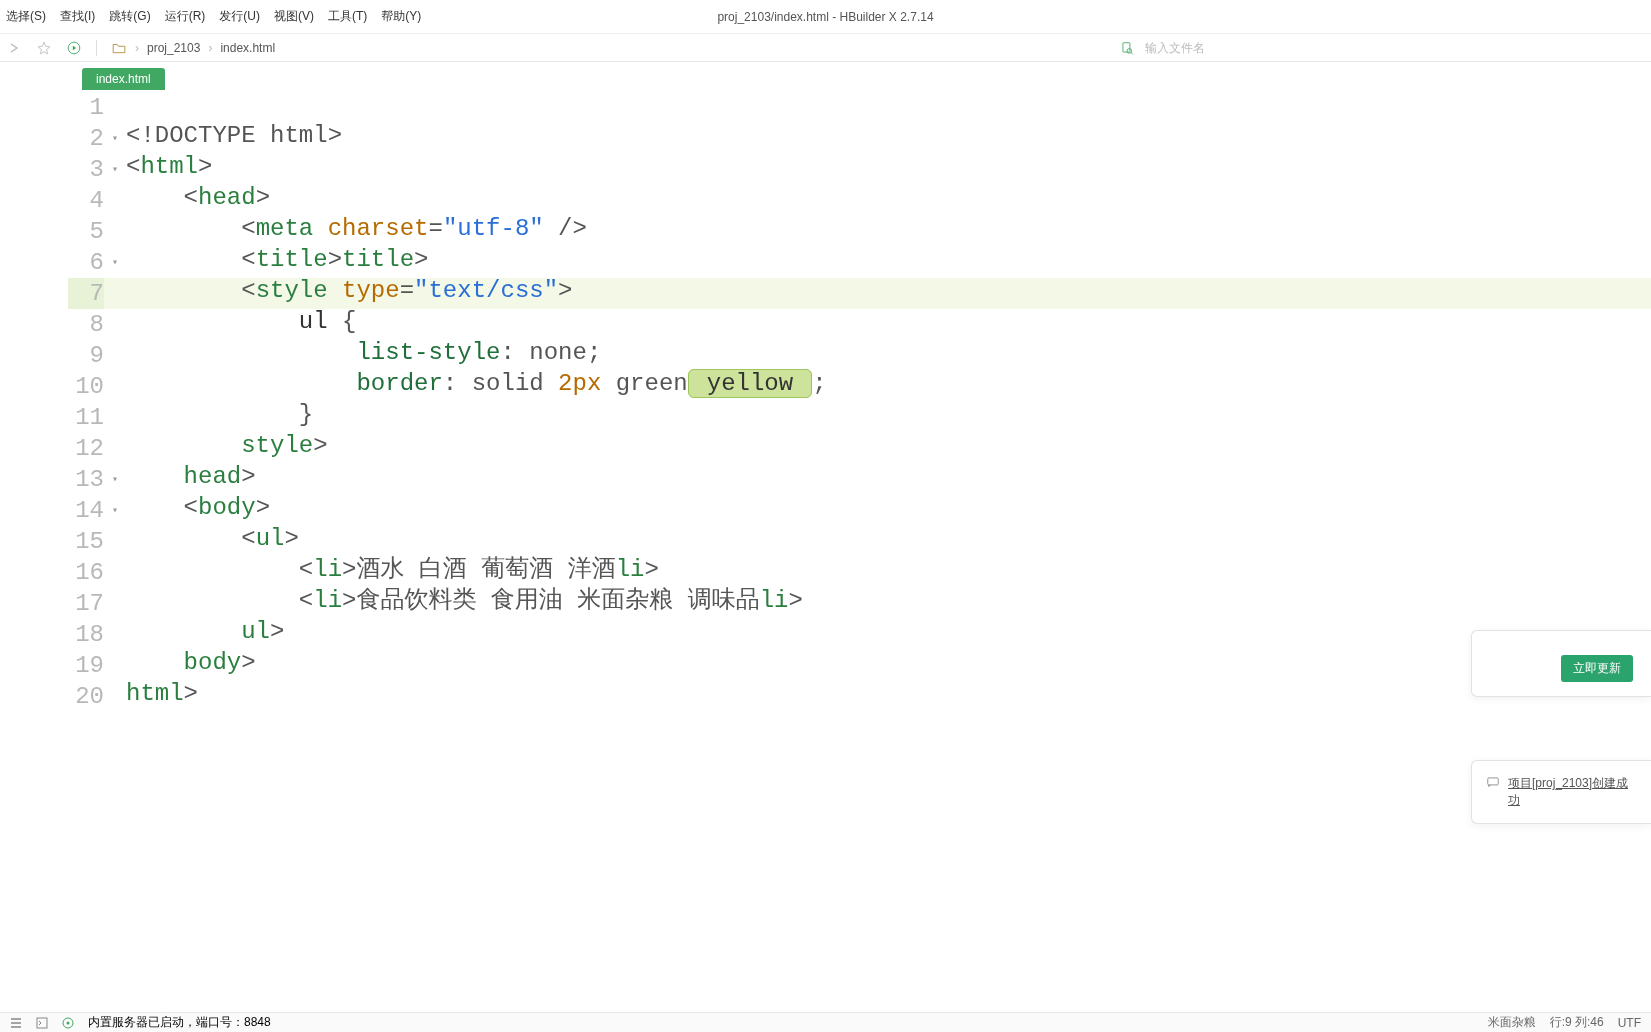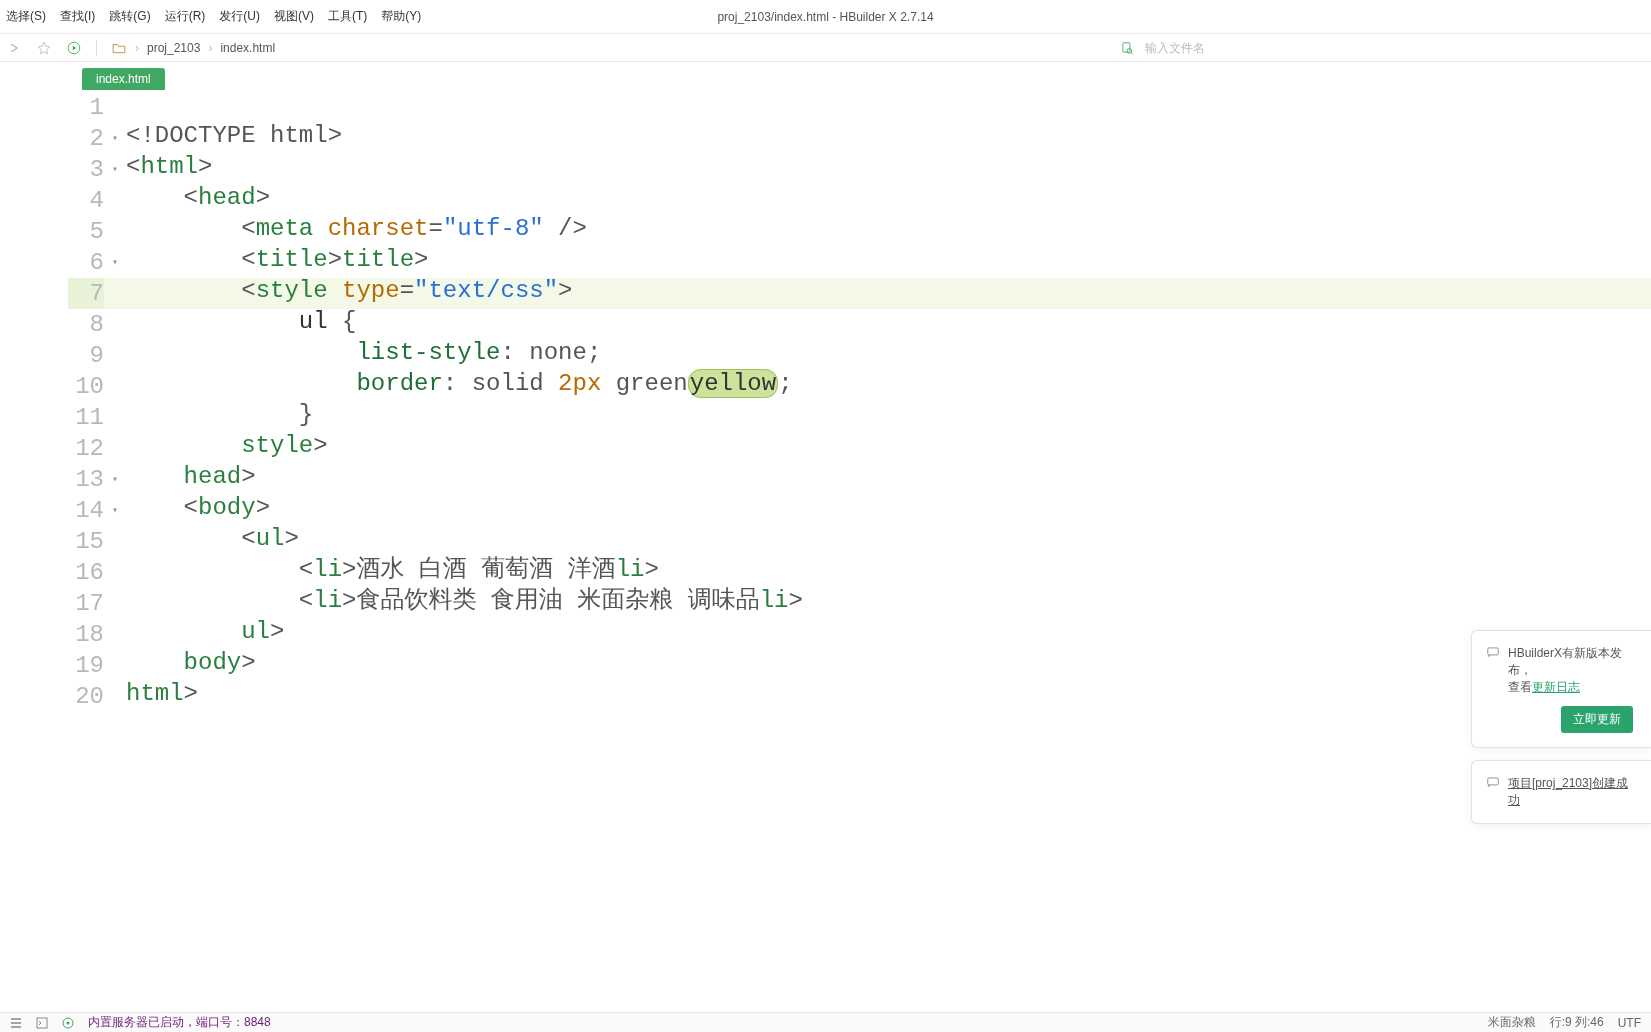--- a/index.html
+++ b/index.html
@@ -101,21 +101,21 @@
   z-index:-1;
 }
 
 .pun { color:#555; }
 .tag { color:#2a7f3f; }
 .attn { color:#b56b00; }
 .attv { color:#2a6fd6; }
 .num { color:#b56b00; }
 .id  { color:#1f6f3a; }
 .sel { color:#333; font-weight:500;}
-.hlsel { background:#cde29a; border:1px solid #9ec65b; border-radius:13px; padding:0 1px;}
+.hlsel { background:#cde29a; border:1px solid #9ec65b; border-radius:6px; padding:0 18px;}
 .txt { color:#555; }
 
 .notif {
   position:absolute;
   right:0;
   background:#fff;
   border:1px solid #e2e2e2;
   border-right:none;
   border-radius:6px 0 0 6px;
   padding:14px 18px 14px 14px;
@@ -136,21 +136,21 @@
 }
 
 .statusbar {
   position:absolute;
   left:0;right:0;bottom:0;height:20px;
   display:flex;align-items:center;
   padding:0 10px;gap:14px;
   background:#fafafa;border-top:1px solid #e6e6e6;
   color:#666;
 }
-.statusbar .green { color:#701a75; }
+.statusbar .green { color:#000000; }
 .statusbar .spacer { flex:1; }
 svg { display:block; }
 </style>
 </head>
 <body>
 
 <div class="menubar">
   <span class="item">选择(S)</span>
   <span class="item">查找(I)</span>
   <span class="item">跳转(G)</span>
@@ -255,32 +255,20 @@
           <div></div>
           <div></div>
           <div></div>
         </div>
       <div class="code-col" id="code"><div class="line"><span class="pun">&lt;!DOCTYPE html&gt;</span></div><div class="line"><span class="pun">&lt;</span><span class="tag">html</span><span class="pun">&gt;</span></div><div class="line">    <span class="pun">&lt;</span><span class="tag">head</span><span class="pun">&gt;</span></div><div class="line">        <span class="pun">&lt;</span><span class="tag">meta</span> <span class="attn">charset</span><span class="pun">=</span><span class="attv">"utf-8"</span><span class="pun"> /&gt;</span></div><div class="line">        <span class="pun">&lt;</span><span class="tag">title</span><span class="pun">&gt;</span><span class="pun"><span class="tag">title</span><span class="pun">&gt;</span></span></div><div class="line">        <span class="pun">&lt;</span><span class="tag">style</span> <span class="attn">type</span><span class="pun">=</span><span class="attv">"text/css"</span><span class="pun">&gt;</span></div><div class="line">            <span class="sel">ul</span><span class="pun"> {</span></div><div class="line">                <span class="id">list-style</span><span class="pun">: </span><span class="txt">none</span><span class="pun">;</span></div><div class="line">                <span class="id">border</span><span class="pun">: </span><span class="txt">solid </span><span class="num">2px</span> <span class="txt">green</span><span class="hlsel">yellow</span><span class="pun">;</span></div><div class="line">            <span class="pun">}</span></div><div class="line">        <span class="pun"><span class="tag">style</span><span class="pun">&gt;</span></span></div><div class="line">    <span class="pun"><span class="tag">head</span><span class="pun">&gt;</span></span></div><div class="line">    <span class="pun">&lt;</span><span class="tag">body</span><span class="pun">&gt;</span></div><div class="line">        <span class="pun">&lt;</span><span class="tag">ul</span><span class="pun">&gt;</span></div><div class="line">            <span class="pun">&lt;</span><span class="tag">li</span><span class="pun">&gt;</span><span class="txt">酒水 白酒 葡萄酒 洋酒</span><span class="pun"><span class="tag">li</span><span class="pun">&gt;</span></span></div><div class="line">            <span class="pun">&lt;</span><span class="tag">li</span><span class="pun">&gt;</span><span class="txt">食品饮料类 食用油 米面杂粮 调味品</span><span class="pun"><span class="tag">li</span><span class="pun">&gt;</span></span></div><div class="line">        <span class="pun"><span class="tag">ul</span><span class="pun">&gt;</span></span></div><div class="line">    <span class="pun"><span class="tag">body</span><span class="pun">&gt;</span></span></div><div class="line"><span class="pun"><span class="tag">html</span><span class="pun">&gt;</span></span></div><div class="line"></div></div>
     </div>
   </div>
 </div>
 
 <div class="notif n1">
-  <div class="row1">
-    <span class="msgicon">
-      <svg width="14" height="14" viewBox="0 0 24 24">
-          <rect x="3" y="5" width="18" height="12" rx="2" fill="none" stroke="#888" stroke-width="1.5"></rect>
-          <path d="M7 17l-2 3v-3" fill="none" stroke="#888" stroke-width="1.5"></path>
-        </svg>
-    </span>
-    <div>
-      <span>HBuilderX有新版本发布，</span><br>
-      <span>查看</span><a href="#">更新日志</a>
-    </div>
-  </div>
   <button class="btn">立即更新</button>
 </div>
 
 <div class="notif n2">
   <div class="row1">
     <span class="msgicon">
       <svg width="14" height="14" viewBox="0 0 24 24">
           <rect x="3" y="5" width="18" height="12" rx="2" fill="none" stroke="#888" stroke-width="1.5"></rect>
           <path d="M7 17l-2 3v-3" fill="none" stroke="#888" stroke-width="1.5"></path>
         </svg>

